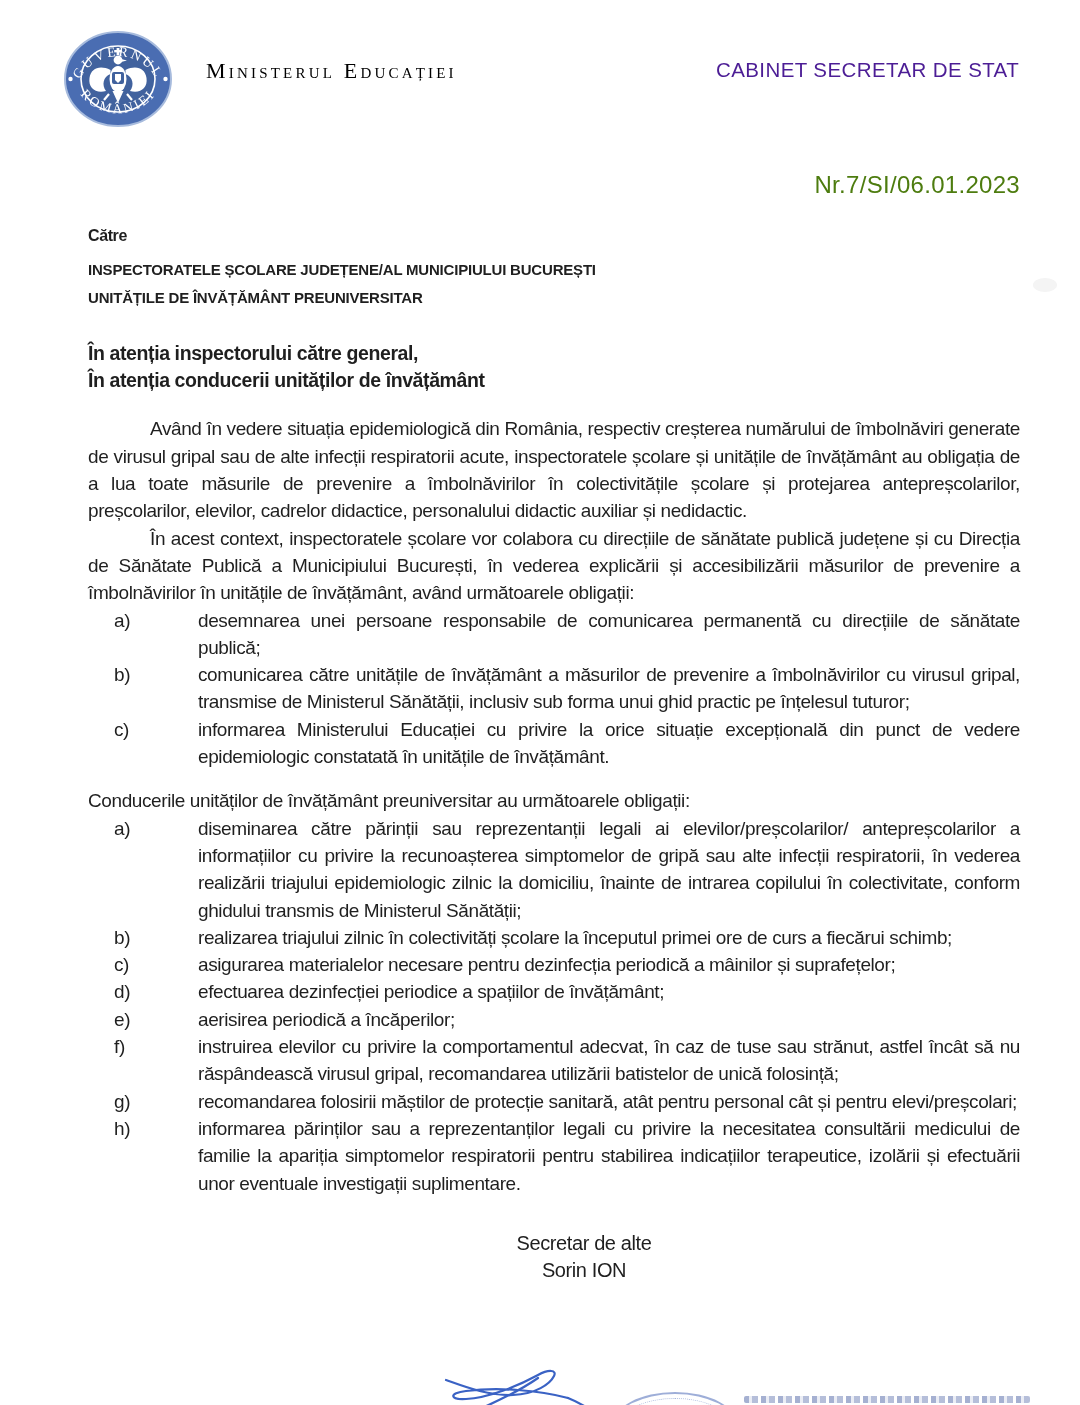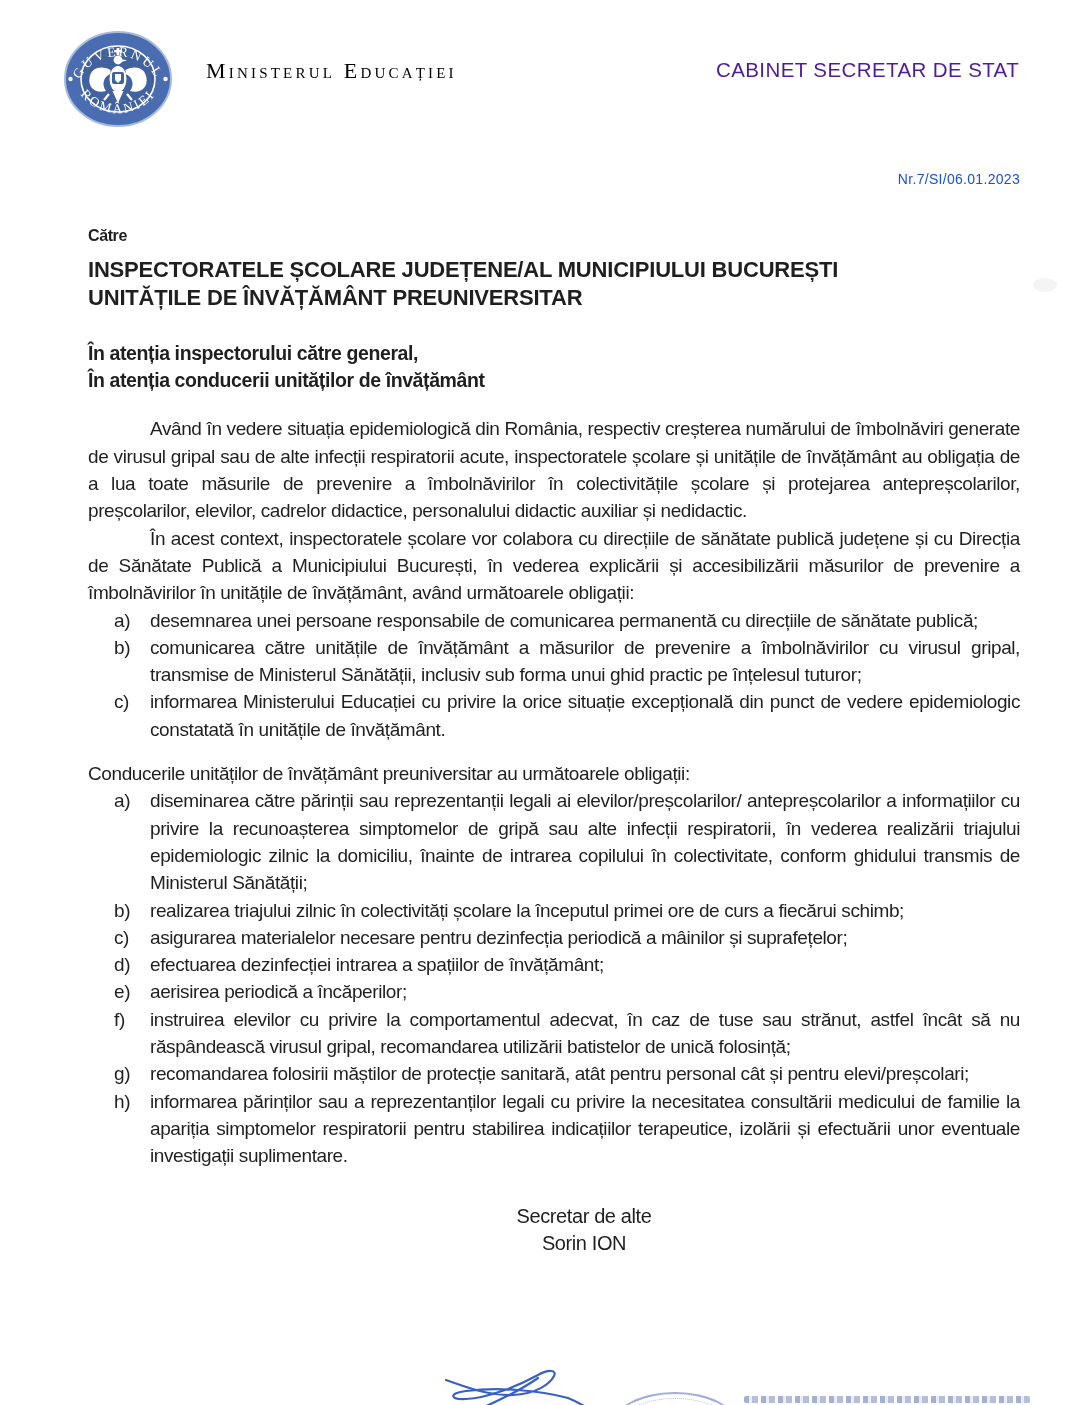--- a/index.html
+++ b/index.html
@@ -20,36 +20,36 @@
     font-variant:small-caps;
     font-size:22px;letter-spacing:3.2px;
     color:#000000;
   }
   .cabinet{
     position:absolute;left:716px;top:58px;
     font-size:20.5px;letter-spacing:.4px;color:#4c1d95;
   }
   .refnum{
     position:absolute;right:60px;top:171px;
-    font-size:14px;letter-spacing:.3px;color:#1d4ed8;
+    font-size:24px;letter-spacing:.3px;color:#4d7c0f;
   }
   
   .doc-body{
     position:absolute;left:88px;top:222px;width:932px;
     font-size:19px;line-height:27.3px;letter-spacing:-0.4px;
   }
   .salutation{font-weight:700;font-size:16px;margin:0 0 7px 0;}
-  .addr{font-weight:700;font-size:22px;margin:0;letter-spacing:-0.2px;}
+  .addr{font-weight:700;font-size:15px;margin:0;letter-spacing:-0.2px;}
   .attn-block{margin-top:29px;}
   .attn{font-weight:700;font-size:19.5px;margin:0;}
   .para{margin:0;text-align:justify;text-indent:62px;}
   .para-first{margin-top:21px;}
   .obl{display:flex;margin:0;}
   .obl .lbl{flex:0 0 36px;margin-left:26px;}
-  .obl .txt{flex:1;text-align:justify;}
+  .obl .txt{flex:1;text-align:justify;margin-left:48px;}
   .intro{margin:17px 0 0 0;}
   .sig{margin-top:33px;text-align:center;transform:translateX(30px);
        font-size:20px;line-height:27.5px;}
   .sig p{margin:0;}
   
   .scribble{position:absolute;left:418px;top:1362px;width:200px;height:60px;}
   .stamp{
     position:absolute;left:612px;top:1392px;width:122px;height:64px;
     border:2px solid rgba(78,108,184,.55);border-radius:50%;
   }
@@ -148,21 +148,21 @@
       <div class="obl">
         <span class="lbl">b)</span>
         <span class="txt">realizarea triajului zilnic în colectivități școlare la începutul primei ore de curs a fiecărui schimb;</span>
       </div>
       <div class="obl">
         <span class="lbl">c)</span>
         <span class="txt">asigurarea materialelor necesare pentru dezinfecția periodică a mâinilor și suprafețelor;</span>
       </div>
       <div class="obl">
         <span class="lbl">d)</span>
-        <span class="txt">efectuarea dezinfecției intrarea a spațiilor de învățământ;</span>
+        <span class="txt">efectuarea dezinfecției periodice a spațiilor de învățământ;</span>
       </div>
       <div class="obl">
         <span class="lbl">e)</span>
         <span class="txt">aerisirea periodică a încăperilor;</span>
       </div>
       <div class="obl">
         <span class="lbl">f)</span>
         <span class="txt">instruirea elevilor cu privire la comportamentul adecvat, în caz de tuse sau strănut, astfel încât să nu răspândească virusul gripal, recomandarea utilizării batistelor de unică folosință;</span>
       </div>
       <div class="obl">

